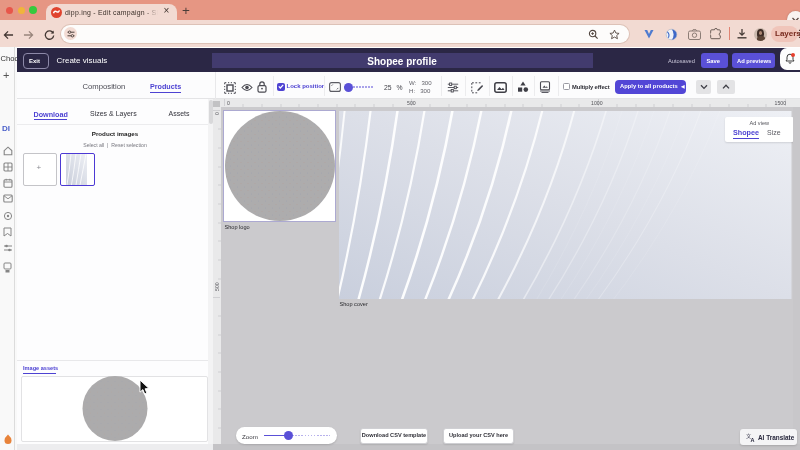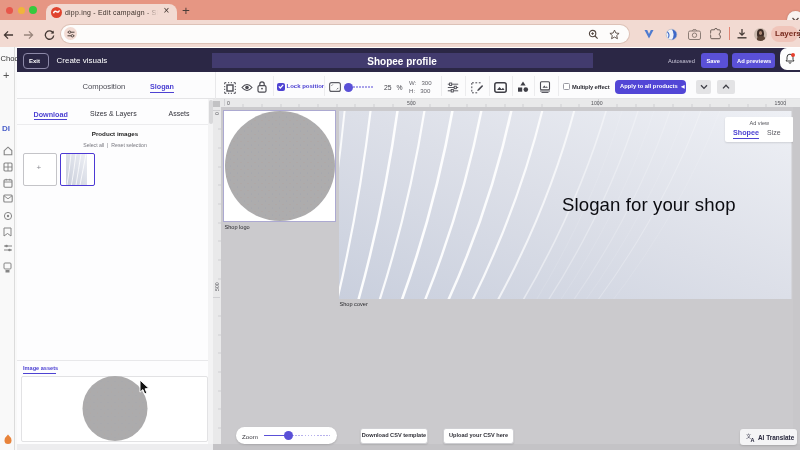--- a/index.html
+++ b/index.html
@@ -150,21 +150,21 @@
 
   <div class="abs" style="left:779.5px;top:47.5px;width:20.5px;height:22.5px;background:#fdfdfd;border-radius:7px 0 0 7px;"></div>
   <svg class="abs" style="left:785px;top:53px;" width="10" height="11" viewBox="0 0 10 11">
       <path d="M5 1.2 a3 3 0 0 1 3 3 v2.2 l1 1.6 H1 l1 -1.6 V4.2 a3 3 0 0 1 3 -3 Z" fill="none" stroke="#3a3a3a" stroke-width="1"></path>
       <path d="M4 9.3 a1 1 0 0 0 2 0" fill="none" stroke="#3a3a3a" stroke-width="1"></path>
       <circle cx="8" cy="2" r="2" fill="#e8402e"></circle>
     </svg>
 
   <div class="abs" style="left:17px;top:71.5px;width:783px;height:27px;background:#fcfcfd;border-bottom:1px solid #e4e4e6;"></div>
   <div class="abs" style="left:44.5px;top:81.5px;font-size:7.7px;color:#4c4c55;margin-left:38px;">Composition</div>
-  <div class="abs" style="left:150px;top:81.5px;font-size:7.2px;font-weight:bold;color:#4d42d2;border-bottom:1.5px solid #4d42d2;padding-bottom:1.5px;">Slogan</div>
+  <div class="abs" style="left:150px;top:81.5px;font-size:7.2px;font-weight:bold;color:#4d42d2;border-bottom:1.5px solid #4d42d2;padding-bottom:1.5px;">Products</div>
   <div class="abs" style="left:215px;top:71.5px;width:1px;height:27px;background:#e8e8ea;"></div>
 
   <svg class="abs" style="left:224px;top:81.5px;" width="12" height="12" viewBox="0 0 12 12">
     <g stroke="#4a4a52" fill="none" stroke-width="1">
         <rect x="3" y="3" width="6" height="6" stroke-width="1.4"></rect>
     <path d="M0.7 0.7 h1.6 M4 0.7 h1.2 M6.8 0.7 h1.2 M9.7 0.7 h1.6 M0.7 0.7 v1.6 M0.7 4 v1.2 M0.7 6.8 v1.2 M0.7 9.7 v1.6 M11.3 0.7 v1.6 M11.3 4 v1.2 M11.3 6.8 v1.2 M11.3 9.7 v1.6 M0.7 11.3 h1.6 M4 11.3 h1.2 M6.8 11.3 h1.2 M9.7 11.3 h1.6"></path>
       </g>
   </svg>
   <svg class="abs" style="left:240.5px;top:83px;" width="12" height="9" viewBox="0 0 12 9">
       <path d="M1 4.5 Q6 -1.5 11 4.5 Q6 10.5 1 4.5 Z" fill="none" stroke="#4a4a52" stroke-width="1.1"></path>
@@ -358,21 +358,20 @@
       </g>
       <g fill="none" stroke="#ffffff" opacity="0.15">
         <path d="M284 -4 Q 253 98 194 194" stroke-width="0.7"></path>
         <path d="M316 -4 Q 283 98 218 194" stroke-width="0.7"></path>
         <path d="M348 -4 Q 312 98 243 194" stroke-width="0.7"></path>
         <path d="M382 -4 Q 344 98 270 194" stroke-width="0.7"></path>
       </g>
 
     </svg>
   </div>
-  <div class="abs" style="left:562px;top:193.5px;width:180px;font-size:18.6px;color:#0b0b10;letter-spacing:0.1px;">Slogan for your shop</div>
   <div class="abs" style="left:339.5px;top:300.5px;font-size:5.6px;color:#2a2a2e;">Shop cover</div>
 
   <div class="abs" style="left:725px;top:117px;width:68.5px;height:25px;background:#fff;border-radius:2px;box-shadow:0 1px 2px rgba(0,0,0,.12);"></div>
   <div class="abs" style="left:725px;top:119.5px;width:68.5px;text-align:center;font-size:5.6px;color:#55555c;">Ad view</div>
   <div class="abs" style="left:733px;top:128px;font-size:7.2px;font-weight:bold;color:#4d42d2;border-bottom:1.3px solid #4d42d2;padding-bottom:0.8px;">Shopee</div>
   <div class="abs" style="left:767px;top:128.5px;font-size:7px;color:#5b5b62;">Size</div>
 
   <div class="abs" style="left:213px;top:443.5px;width:587px;height:6.5px;background:#c4c3c6;"></div>
   <div class="abs" style="left:792.5px;top:106.5px;width:7.5px;height:337px;background:#c8c7ca;"></div>
 

